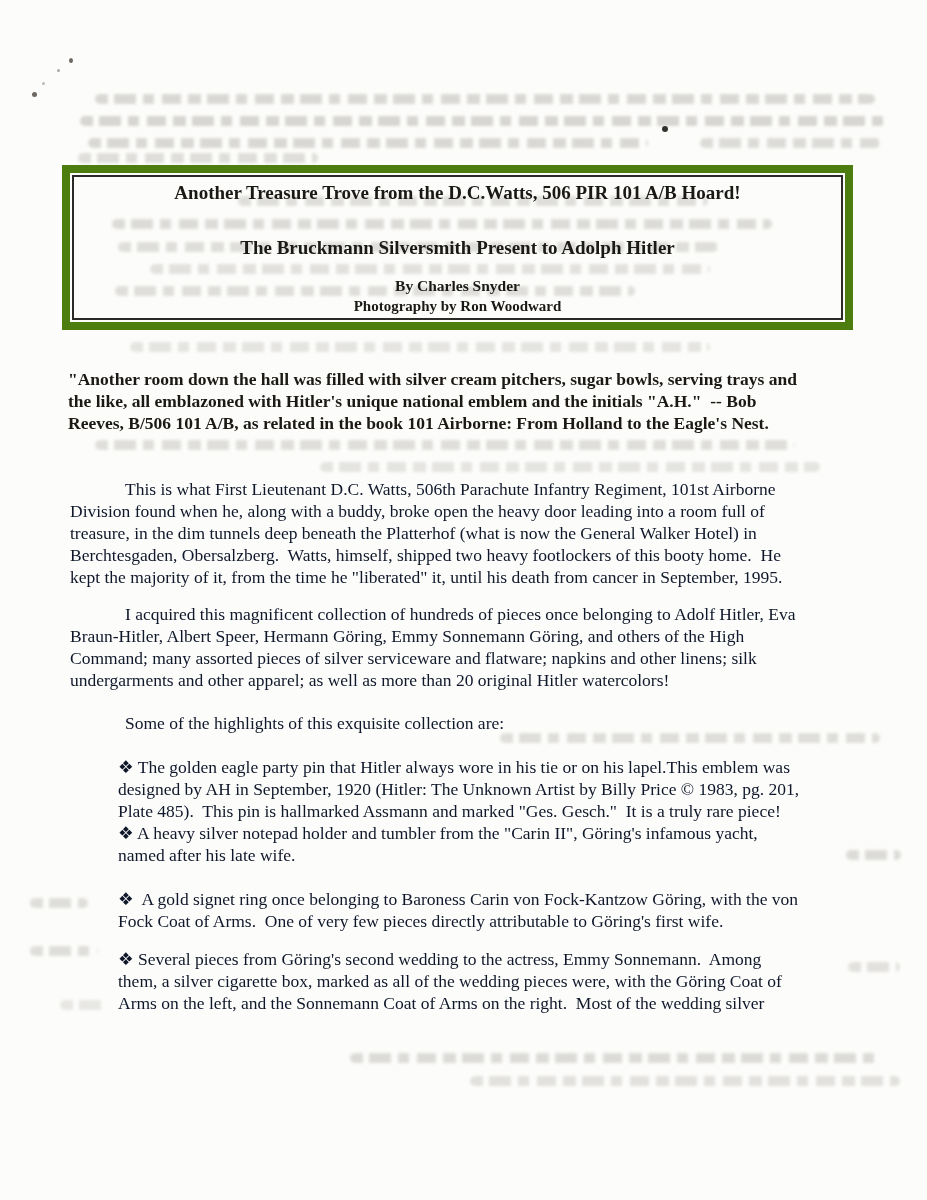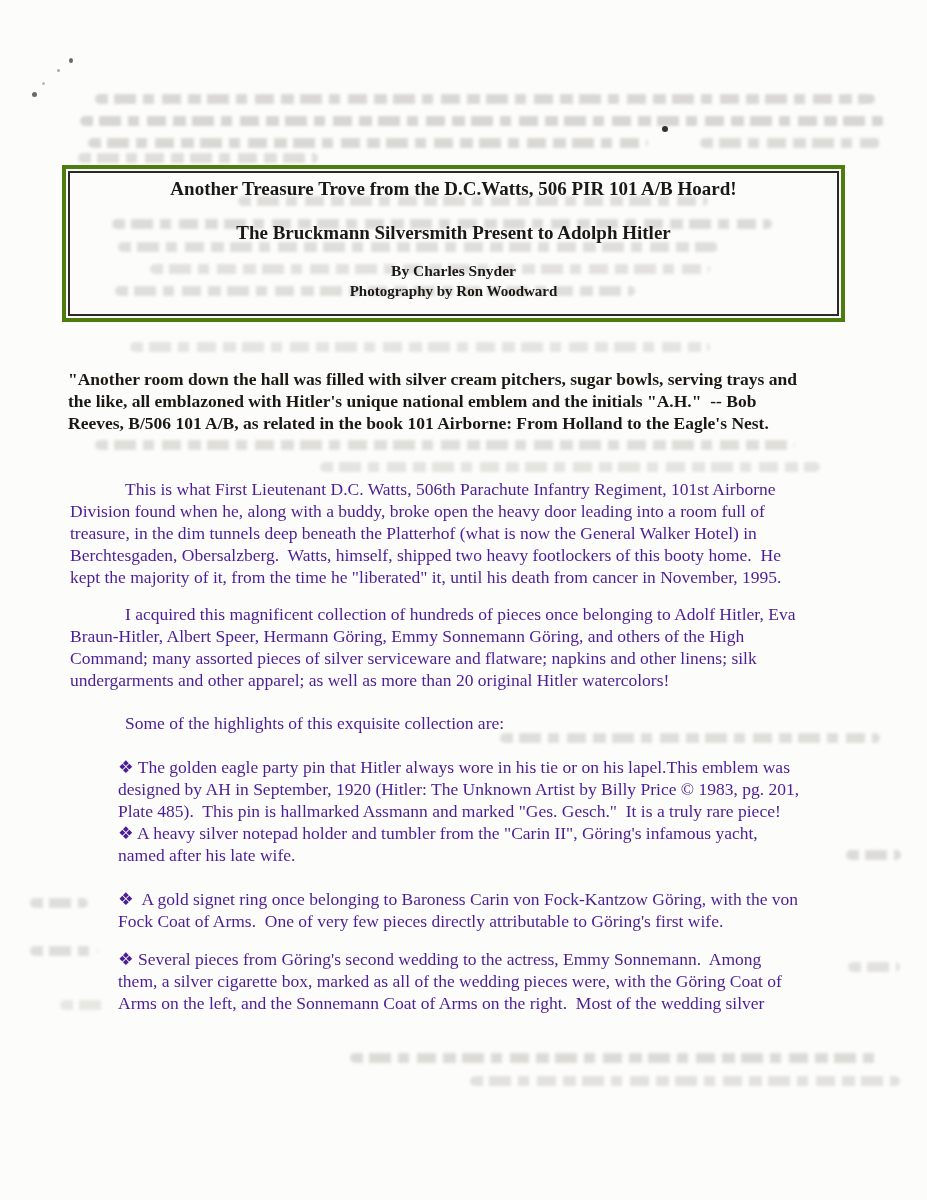--- a/index.html
+++ b/index.html
@@ -29,43 +29,43 @@
     pointer-events: none;
   }
   .speck { position: absolute; background: #6d6962; border-radius: 50%; }
   .ink-dot { position: absolute; width: 6px; height: 6px; background: #34312c; border-radius: 50%; }
 
   
   .header-box {
     position: absolute;
     left: 62px; top: 165px;
     width: 775px; height: 149px;
-    border: 4px solid #4d7c0f;
+    border: 8px solid #4d7c0f;
     background: transparent;
   }
   .header-box::after {
     content: "";
     position: absolute;
     left: 2px; top: 2px; right: 2px; bottom: 2px;
     border: 2px solid #2c2a26;
     pointer-events: none;
   }
   .hb-line { display: block; text-align: center; font-weight: bold; color: #1b1915; white-space: pre; }
   .hb-title  { margin-top: 9px;  font-size: 19px; line-height: 22px; }
-  .hb-sub    { margin-top: 22px; font-size: 19px; line-height: 22px; }
+  .hb-sub    { margin-top: 33px; font-size: 19px; line-height: 22px; }
   .hb-by     { margin-top: 17px;  font-size: 15.5px; line-height: 20px; }
   .hb-photo  { margin-top: 0;    font-size: 15px; line-height: 20px; }
 
   
   .content { position: absolute; left: 0; top: 368px; width: 100%; }
   .para {
     margin: 0 37px 0 70px;
     font-size: 17.5px;
     line-height: 22px;
-    color: #4c1d95;
+    color: #0f172a;
   }
   .para .line { display: block; white-space: pre; }
   .para .line .indent-pad { display: inline-block; width: 55px; }
   .quote { margin-left: 68px; font-weight: bold; color: #1c1914; }
   .bullet { margin-left: 118px; }
   .u { text-underline-offset: 2px; }
 </style>
 </head>
 <body>
 
@@ -109,21 +109,21 @@
       <p class="para quote" style="margin-bottom: 44px;">
         <span class="line"><span>"Another room down the hall was filled with silver cream pitchers, sugar bowls, serving trays and</span></span>
         <span class="line"><span>the like, all emblazoned with Hitler's unique national emblem and the initials "A.H."  -- Bob</span></span>
         <span class="line"><span>Reeves, B/506 101 A/B, as related in the book </span><span class="u">101 Airborne: From Holland to the Eagle's Nest.</span></span>
       </p>
       <p class="para body" style="margin-bottom: 15px;">
         <span class="line"><span class="indent-pad"></span><span>This is what First Lieutenant D.C. Watts, 506th Parachute Infantry Regiment, 101st Airborne</span></span>
         <span class="line"><span>Division found when he, along with a buddy, broke open the heavy door leading into a room full of</span></span>
         <span class="line"><span>treasure, in the dim tunnels deep beneath the Platterhof (what is now the General Walker Hotel) in</span></span>
         <span class="line"><span>Berchtesgaden, Obersalzberg.  Watts, himself, shipped two heavy footlockers of this booty home.  He</span></span>
-        <span class="line"><span>kept the majority of it, from the time he "liberated" it, until his death from cancer in November, 1995.</span></span>
+        <span class="line"><span>kept the majority of it, from the time he "liberated" it, until his death from cancer in September, 1995.</span></span>
       </p>
       <p class="para body" style="margin-bottom: 21px;">
         <span class="line"><span class="indent-pad"></span><span>I acquired this magnificent collection of hundreds of pieces once belonging to Adolf Hitler, Eva</span></span>
         <span class="line"><span>Braun-Hitler, Albert Speer, Hermann Göring, Emmy Sonnemann Göring, and others of the High</span></span>
         <span class="line"><span>Command; many assorted pieces of silver serviceware and flatware; napkins and other linens; silk</span></span>
         <span class="line"><span>undergarments and other apparel; as well as more than 20 original Hitler watercolors!</span></span>
       </p>
       <p class="para body" style="margin-bottom: 22px;">
         <span class="line"><span class="indent-pad"></span><span>Some of the highlights of this exquisite collection are:</span></span>
       </p>

